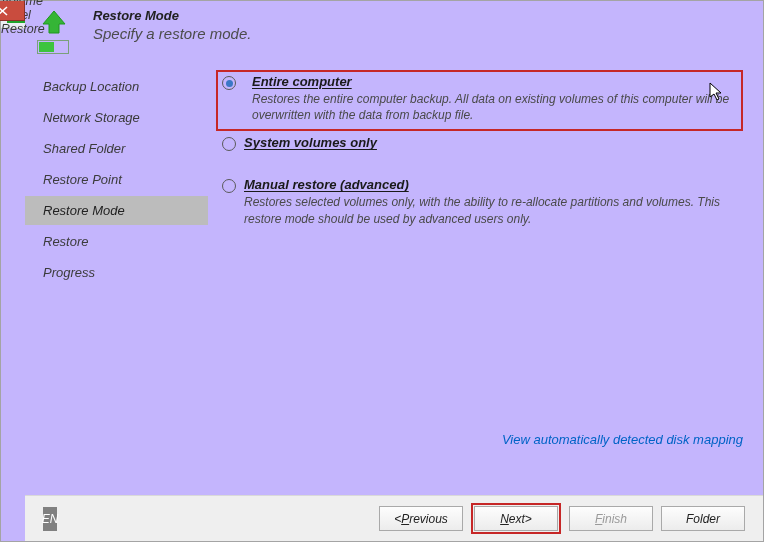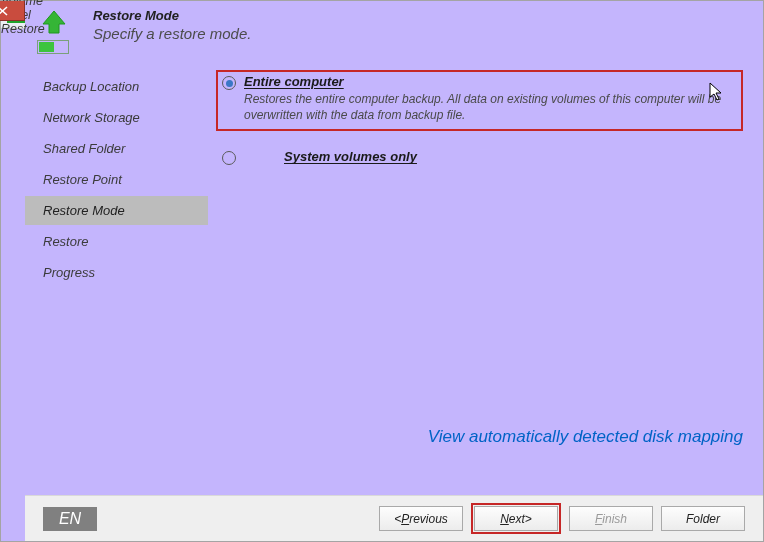--- a/index.html
+++ b/index.html
@@ -28,29 +28,29 @@
     .sidebar-item.active { background: #bcbcbc; color: #222; }
 
     .main-area { flex: 1; position: relative; padding: 4px 20px 0 8px; }
 
     .opt { display: flex; align-items: flex-start; padding: 4px 8px 6px 0px; }
     .opt-radio { width: 14px; height: 14px; border: 1px solid #5a5a5a; border-radius: 50%; margin: 2px 8px 0 4px; flex-shrink: 0; display:flex; align-items:center; justify-content:center; cursor: pointer; }
     .opt-radio.selected::after { content:""; width:7px; height:7px; border-radius:50%; background:#3a77c6; }
     .opt-text { flex:1; }
     .opt-title { font-size: 13px; font-weight: 600; text-decoration: underline; text-underline-offset: 2px; color: #1a1a1a; }
     .opt-desc { font-size: 12px; color: #4a4a4a; margin-top: 2px; line-height: 1.35; }
-    .opt-highlight { border: 2px solid #c62727; padding: 2px 6px 6px 0; margin-bottom: 14px; }
-    .opt-plain { margin-bottom: 16px; padding-left: 2px; gap: 40px;}
+    .opt-highlight { border: 2px solid #c62727; padding: 2px 6px 6px 0; margin-bottom: 0; gap: 8px; }
+    .opt-plain { margin-bottom: 16px; padding-left: 2px;}
 
     .cursor { position: absolute; top: 16px; right: 38px; pointer-events: none; }
 
-    .link-row { position: absolute; bottom: 48px; right: 20px; font-size: 17px; color: #0063c6; cursor: pointer; }
+    .link-row { position: absolute; bottom: 48px; right: 20px; font-size: 13px; color: #0063c6; cursor: pointer; }
 
     .footer { height: 46px; background: #efefef; border-top: 1px solid #d9d9d9; display: flex; align-items: center; padding: 0 18px; }
-    .lang-btn { width: 54px; height: 24px; background: #808080; color: #fff; font-size: 16px; display:flex; align-items:center; justify-content:center; cursor: pointer; }
+    .lang-btn { width: 14px; height: 24px; background: #808080; color: #fff; font-size: 12px; display:flex; align-items:center; justify-content:center; cursor: pointer; }
     .footer-spacer { flex: 1; }
     .btn { height: 25px; min-width: 84px; margin-left: 8px; border: 1px solid #a9a9a9; background: linear-gradient(#fdfdfd,#ececec); font-size: 12px; color: #222; display:flex; align-items:center; justify-content:center; cursor: pointer; }
     .btn.disabled { color: #9a9a9a; cursor: default; }
     .btn-next-wrap { display:inline-flex; border: 2px solid #c62727; padding: 1px; margin-left: 8px; }
     .btn-next-wrap .btn { margin-left: 0; }
     .btn .ak { text-decoration: underline; }
   </style>
 </head>
 <body>
 
@@ -107,20 +107,27 @@
           </div>
         </div>
 
         <div class="opt opt-plain">
           <div class="opt-radio"></div>
           <div class="opt-text">
             <div class="opt-title">System volumes only</div>
           </div>
         </div>
 
+        <div class="opt opt-plain">
+          <div class="opt-radio"></div>
+          <div class="opt-text">
+            <div class="opt-title">Manual restore (advanced)</div>
+            <div class="opt-desc">Restores selected volumes only, with the ability to re-allocate partitions and volumes. This restore mode should be used by advanced users only.</div>
+          </div>
+        </div>
 
         <div class="link-row">View automatically detected disk mapping</div>
 
         <div class="cursor">
           <svg width="16" height="20" viewBox="0 0 16 20">
               <path d="M1 1 L1 15 L5 12 L8 18 L10 17 L7 11 L12 11 Z" fill="#fff" stroke="#000" stroke-width="1"></path>
             </svg>
         </div>
       </div>
     </div>

